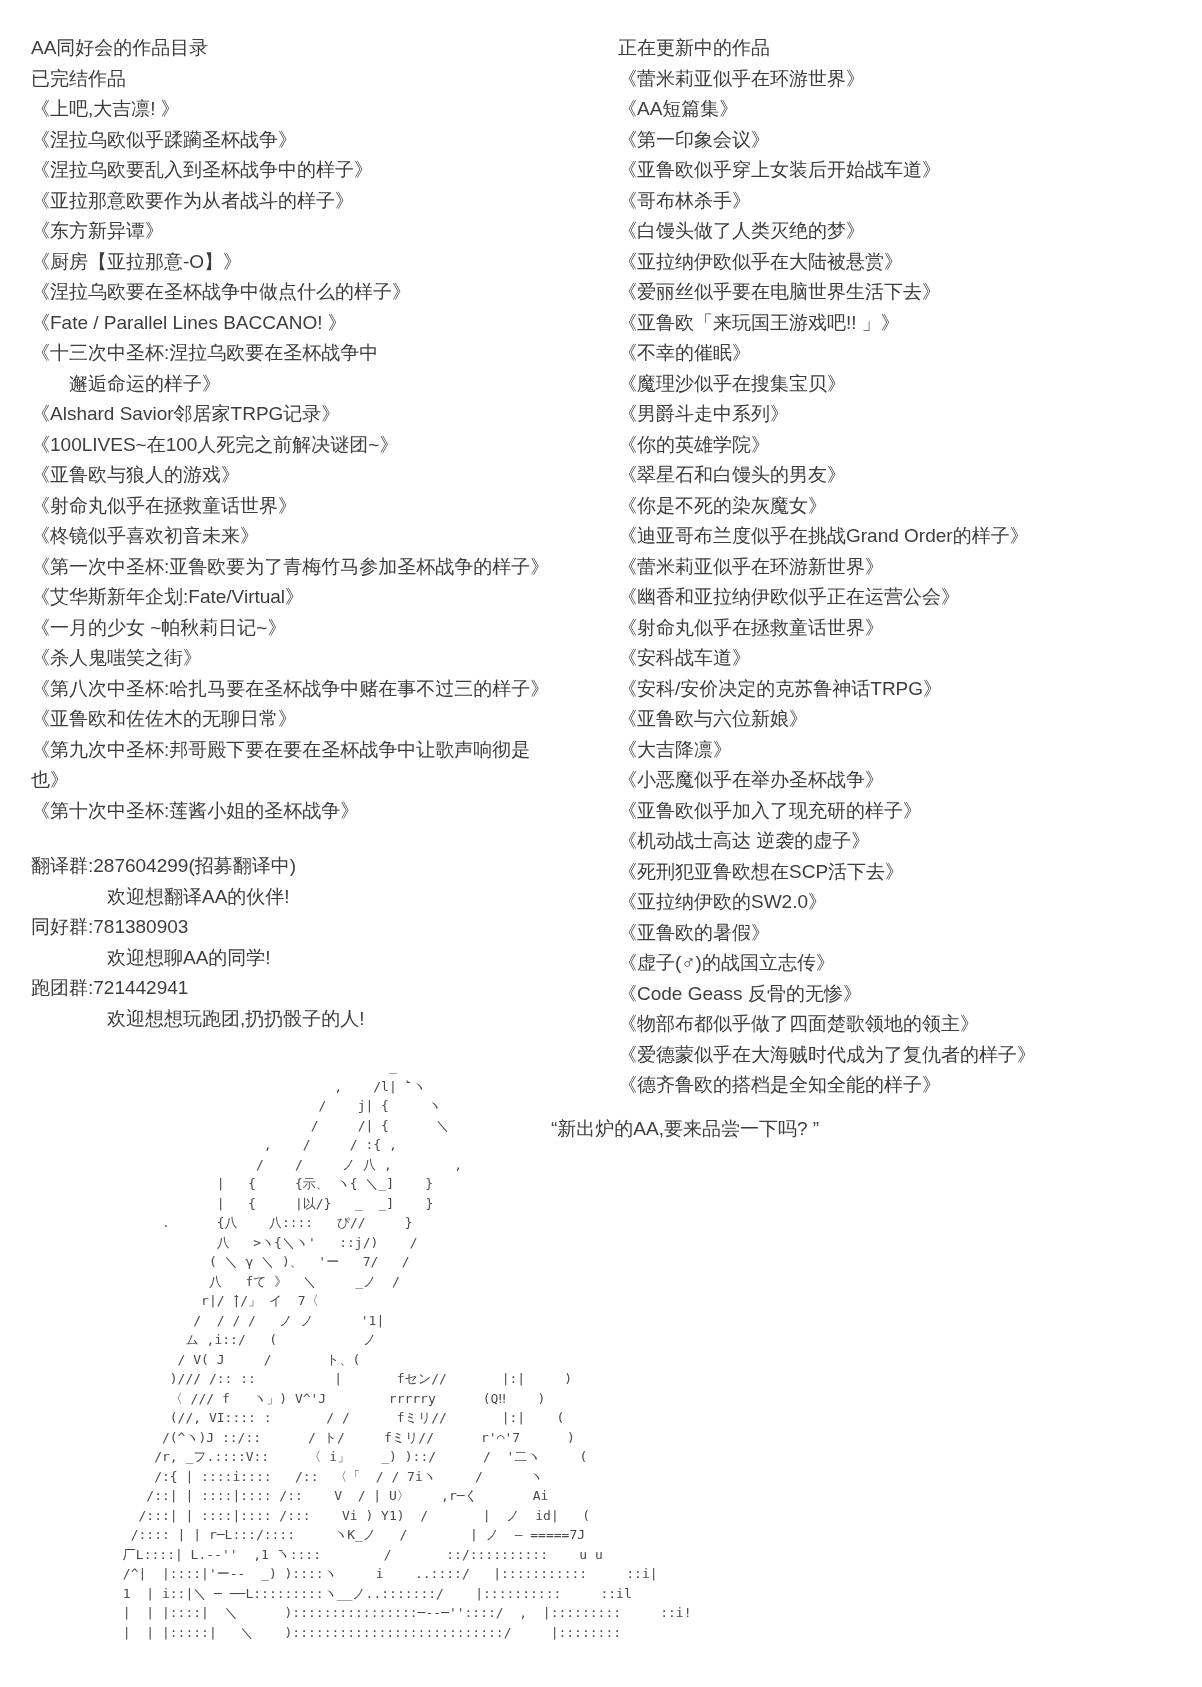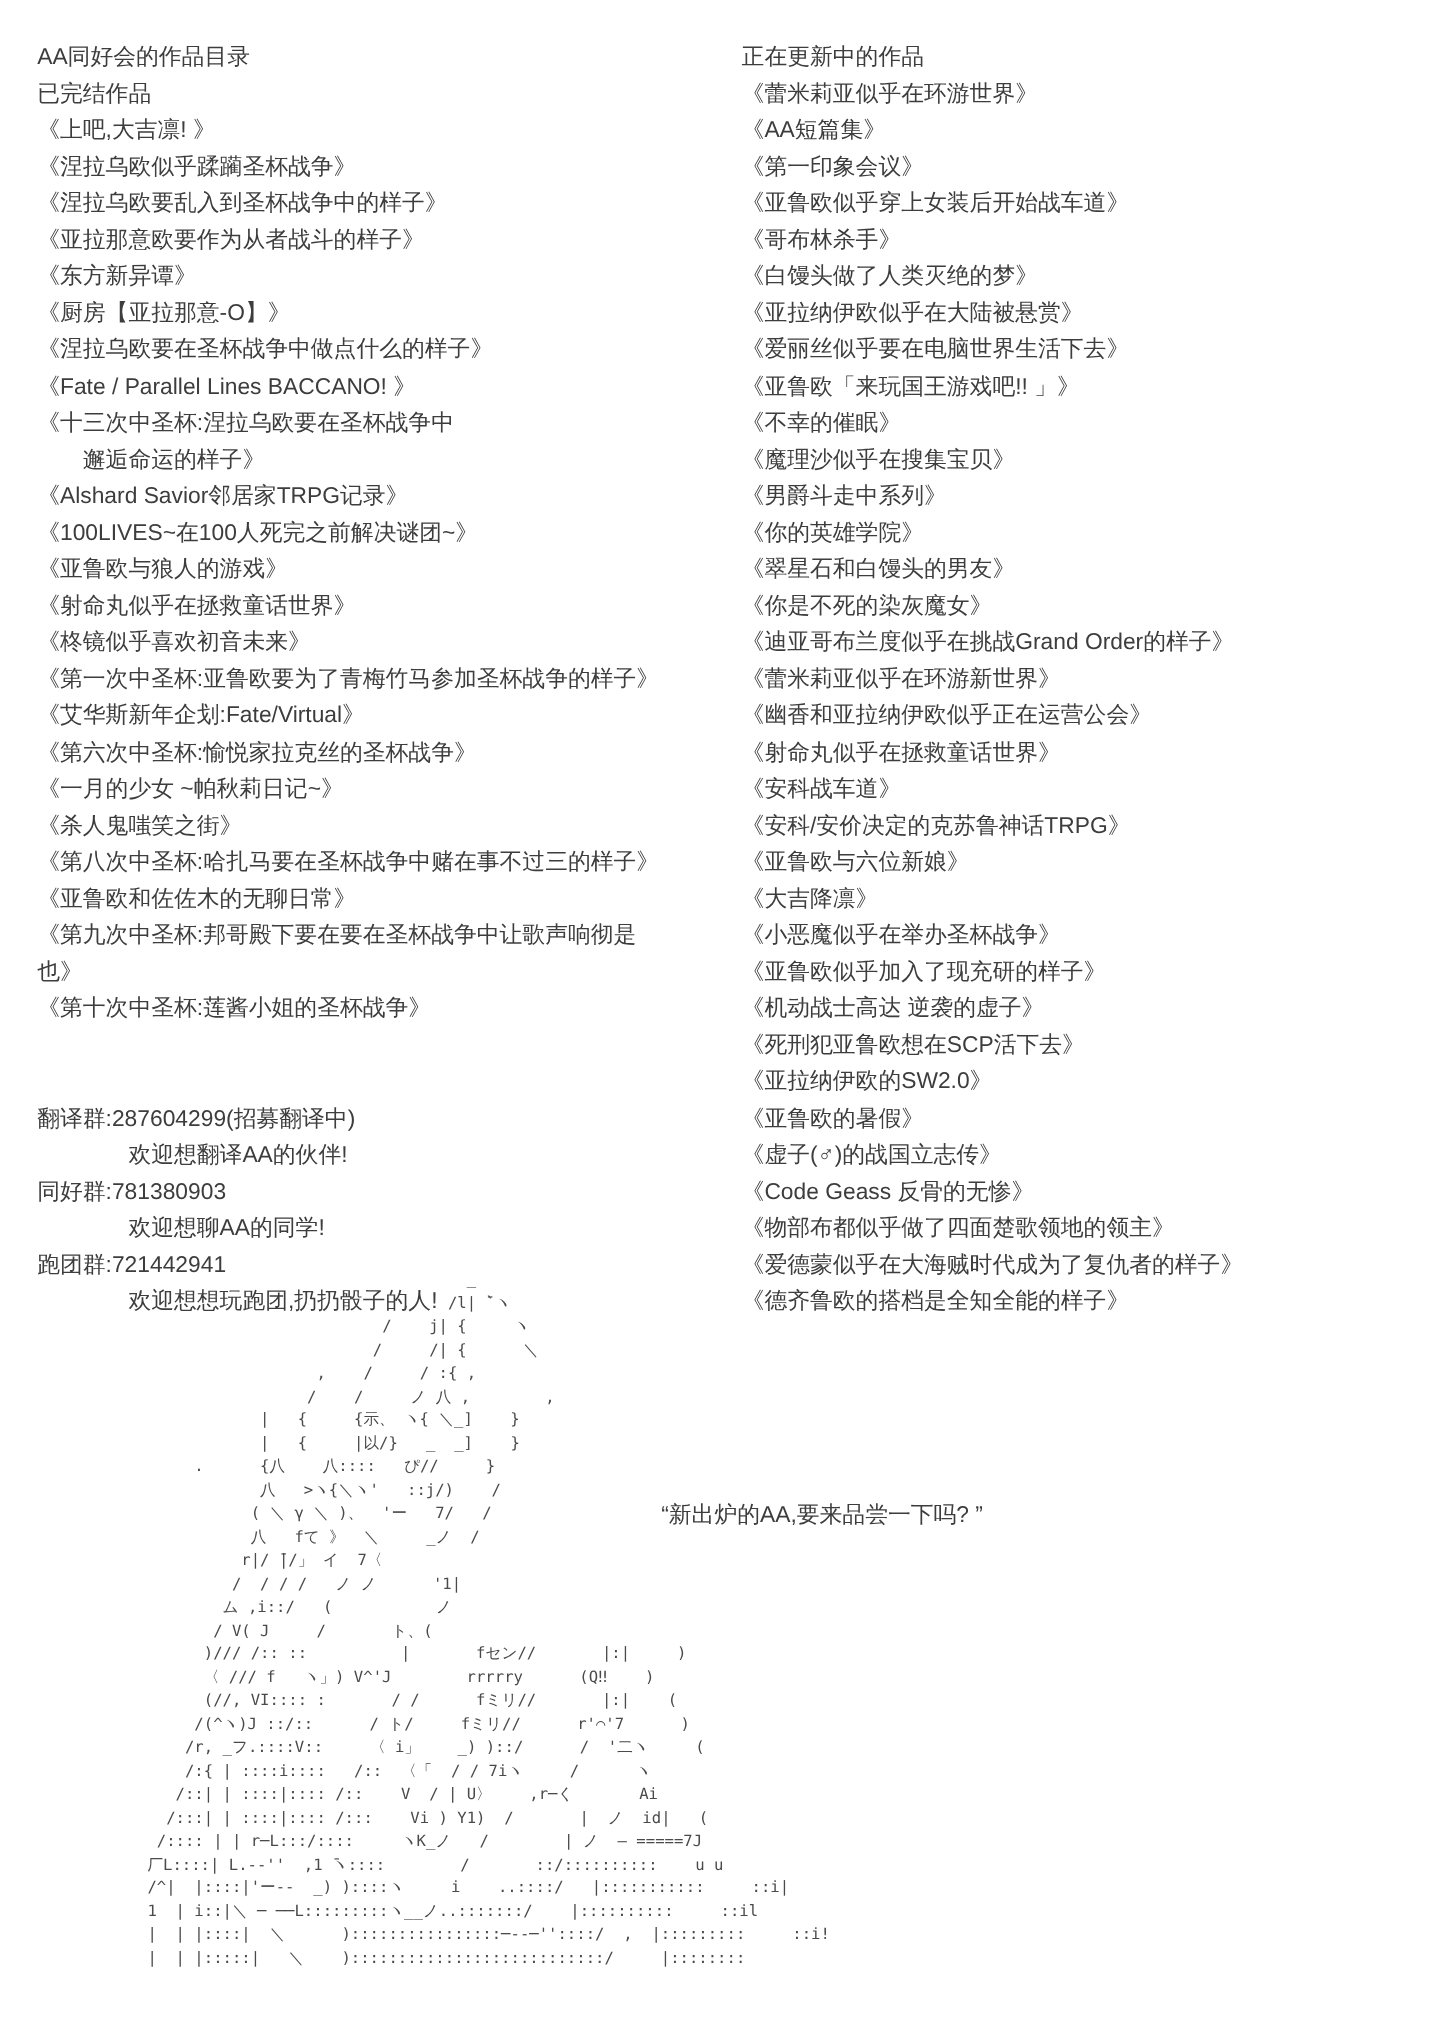--- a/index.html
+++ b/index.html
@@ -5,23 +5,23 @@
   html,body{margin:0;padding:0;}
   body{
     width:1202px;height:1687px;position:relative;background:#ffffff;
     font-family:"Liberation Sans","DejaVu Sans",sans-serif;color:#3d3d3d;
     overflow:hidden;
   }
   .col{position:absolute;top:33px;}
   .col-left{left:31px;width:530px;}
   .col-right{left:607px;width:580px;margin-left:11px;}
   .line{font-size:19px;line-height:30.5px;white-space:pre-wrap;}
-  .qq-block{margin-top:61px;}
+  .qq-block{margin-top:25px;}
   .quote{
-    position:absolute;left:551px;top:1250px;
+    position:absolute;left:551px;top:1116px;
     font-size:19px;line-height:26px;white-space:pre;color:#3d3d3d;
   }
   .aa{
     position:absolute;left:115px;top:1057px;
     font-family:"DejaVu Sans Mono","Liberation Mono",monospace;
     font-size:13px;color:#4a4a4a;
   }
   .aa-line{white-space:pre;height:19.5px;line-height:19.5px;}
 </style>
 </head>
@@ -61,21 +61,20 @@
         <div class="line">《亚鲁欧与狼人的游戏》</div>
 
         <div class="line">《射命丸似乎在拯救童话世界》</div>
 
         <div class="line">《柊镜似乎喜欢初音未来》</div>
 
         <div class="line">《第一次中圣杯:亚鲁欧要为了青梅竹马参加圣杯战争的样子》</div>
 
         <div class="line">《艾华斯新年企划:Fate/Virtual》</div>
 
-        <div class="line">《第六次中圣杯:愉悦家拉克丝的圣杯战争》</div>
 
         <div class="line">《一月的少女 ~帕秋莉日记~》</div>
 
         <div class="line">《杀人鬼嗤笑之街》</div>
 
         <div class="line">《第八次中圣杯:哈扎马要在圣杯战争中赌在事不过三的样子》</div>
 
         <div class="line">《亚鲁欧和佐佐木的无聊日常》</div>
 
         <div class="line">《第九次中圣杯:邦哥殿下要在要在圣杯战争中让歌声响彻是也》</div>

